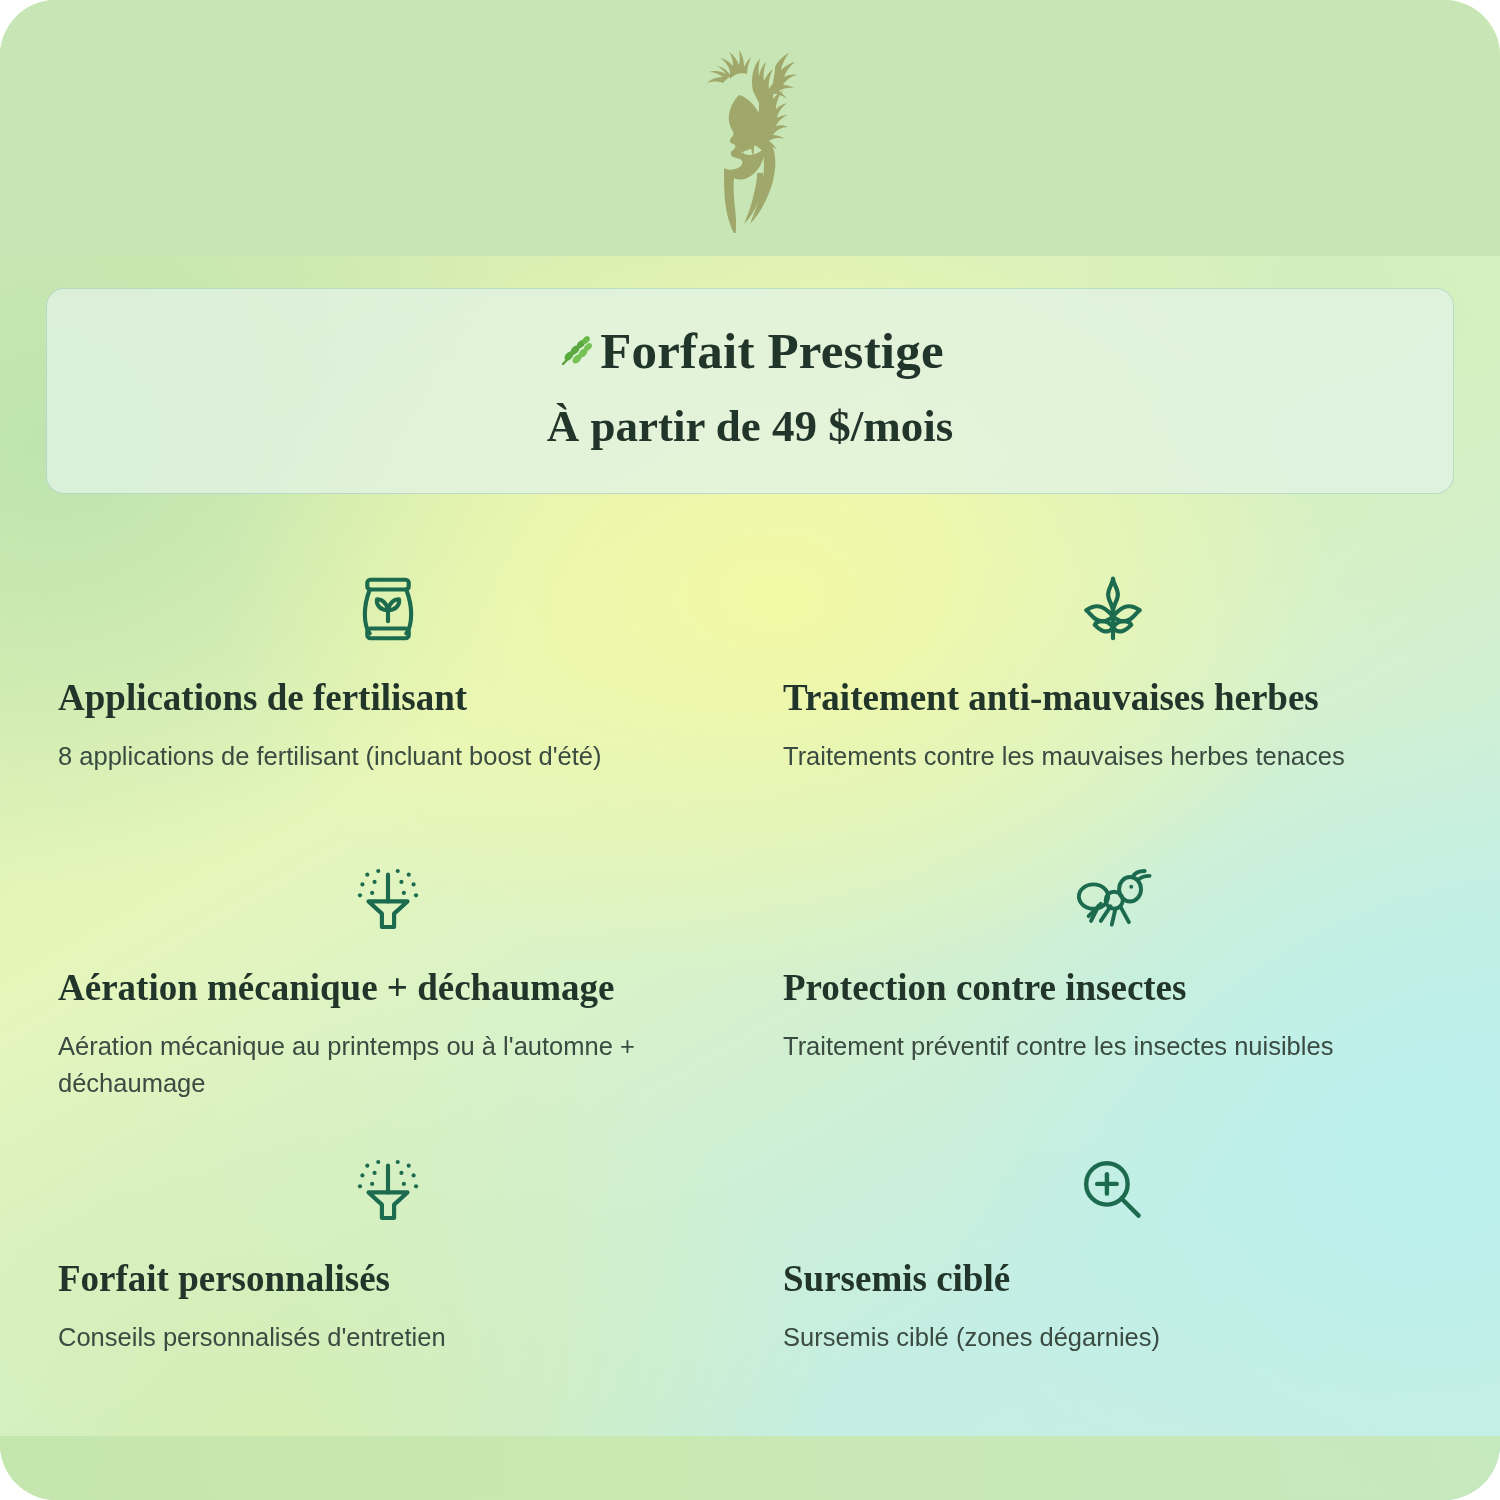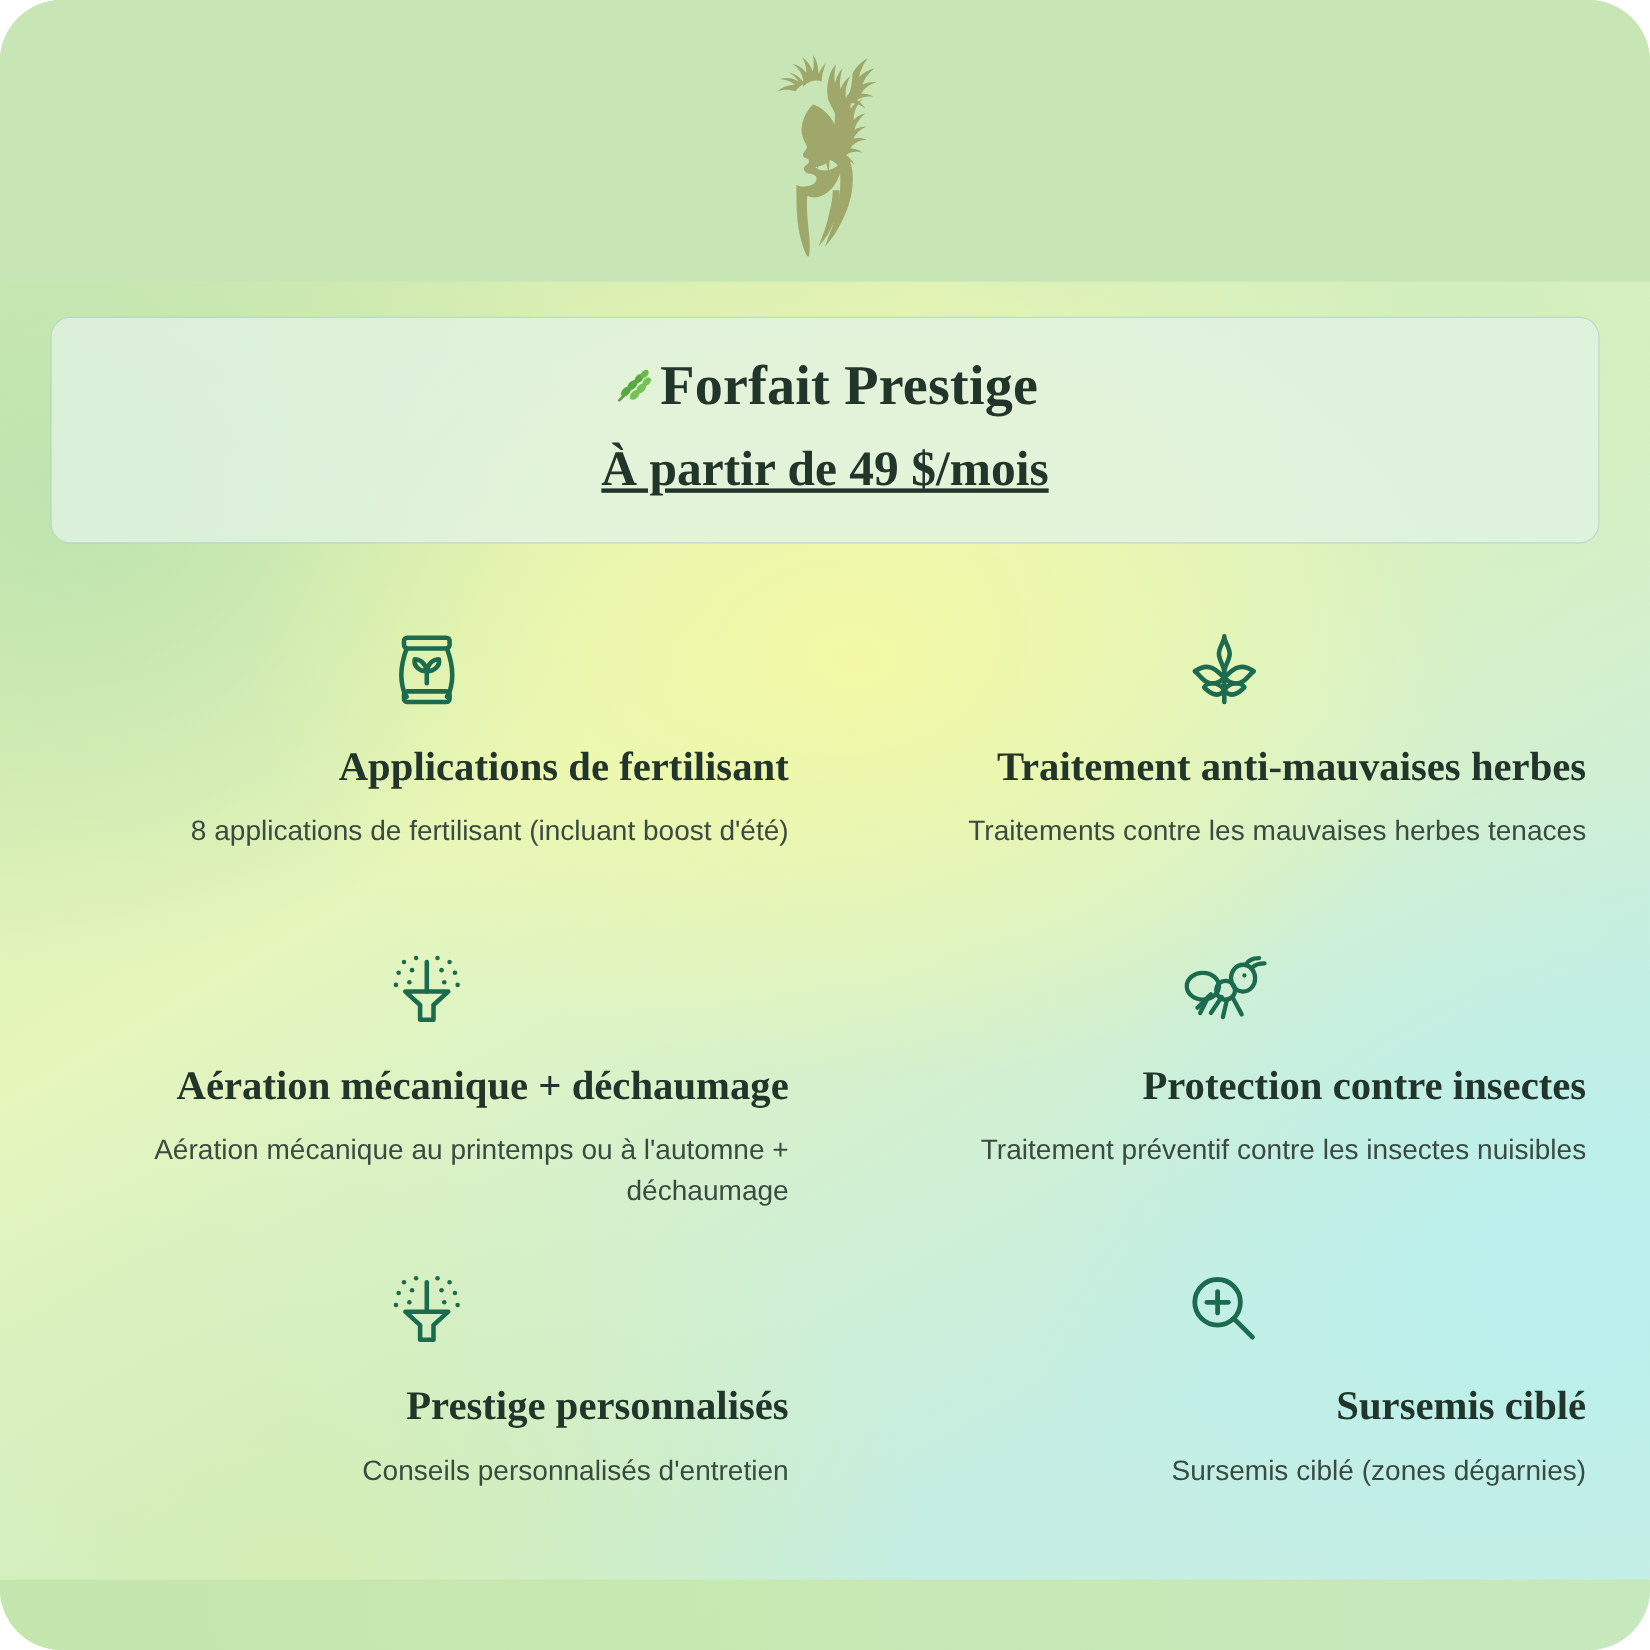--- a/index.html
+++ b/index.html
@@ -104,36 +104,35 @@
     margin: 0 0 26px 0;
     line-height: 1.35;
   }
   .hero-price {
     font-family: "Liberation Serif", serif;
     font-size: 45px;
     font-weight: 700;
     color: #22352b;
     margin: 0;
     line-height: 1.15;
-    text-decoration: underline;
   }
 
   
   .features {
     position: absolute;
     top: 290px;
     left: 40px;
     right: 40px;
     display: grid;
     grid-template-columns: 1fr 1fr;
     row-gap: 0;
     column-gap: 30px;
   }
   .feature {
-    text-align: right;
+    text-align: left;
     padding: 18px 18px 10px;
     min-height: 290px;
     box-sizing: border-box;
   }
   .feature-icon {
     height: 90px;
     display: flex;
     align-items: center;
     justify-content: center;
     margin-bottom: 22px;
@@ -317,21 +316,21 @@
                 <circle cx="21" cy="18" r="1.7"></circle>
               <circle cx="43" cy="18" r="1.7"></circle>
                 <circle cx="53" cy="20" r="1.7"></circle>
               <circle cx="9" cy="29" r="1.7"></circle>
                 <circle cx="19" cy="27" r="1.7"></circle>
               <circle cx="45" cy="27" r="1.7"></circle>
                 <circle cx="55" cy="29" r="1.7"></circle>
             </g>
           </svg>
         </div>
-        <h2 class="feature-title">Prestige personnalisés</h2>
+        <h2 class="feature-title">Forfait personnalisés</h2>
         <p class="feature-desc">Conseils personnalisés d'entretien</p>
       </div>
 
       <div class="feature row-3">
         <div class="feature-icon">
           <svg viewBox="0 0 64 64" fill="none" stroke="#1d6b4f" stroke-width="3.6" stroke-linecap="round" stroke-linejoin="round" aria-hidden="true">
             <circle cx="27" cy="27" r="17"></circle>
             <path d="M27 19v16"></path>
             <path d="M19 27h16"></path>
             <path d="M39 39l14 14"></path>

